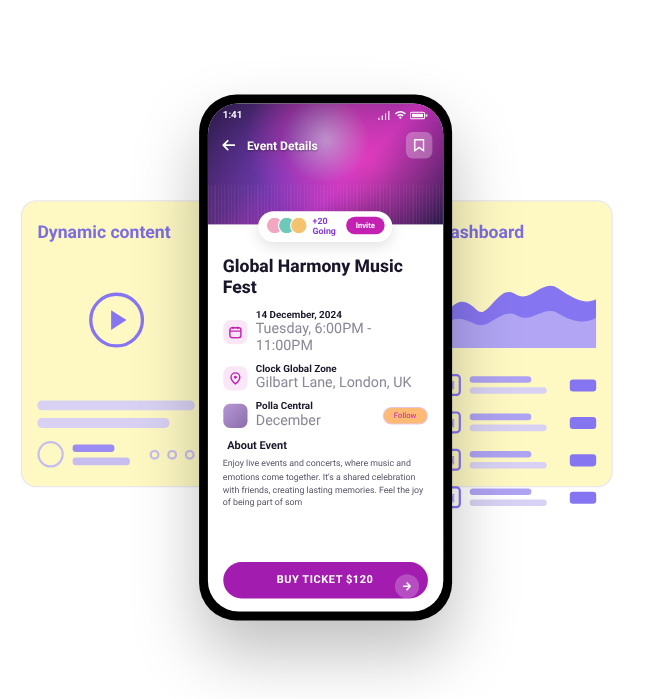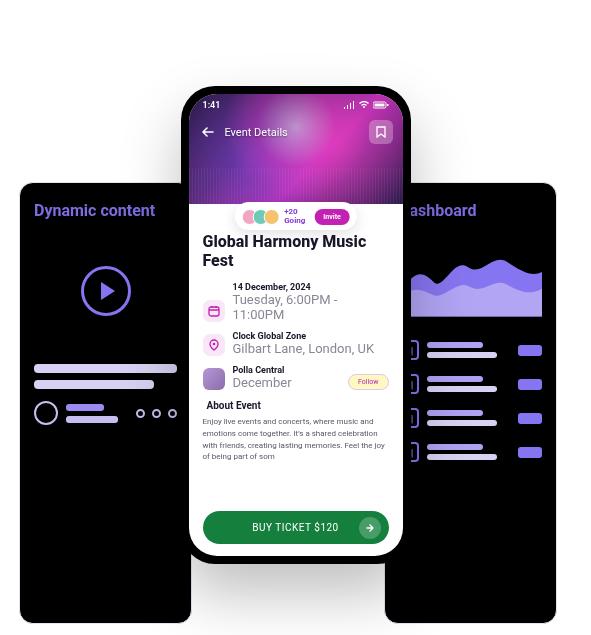--- a/index.html
+++ b/index.html
@@ -1,18 +1,18 @@
 <!DOCTYPE html>
 <html><head>
 <meta charset="utf-8">
 <style>
 *{box-sizing:border-box;margin:0;padding:0;font-family:-apple-system,BlinkMacSystemFont,"Segoe UI",Roboto,Helvetica,Arial,sans-serif}
 body{width:591px;height:635px;background:#fff;position:relative;overflow:hidden}
 
-.card{position:absolute;background:#000000;border:1px solid #e8e3f3;border-radius:14px;padding:18px 14px;top:182px;width:173px;height:442px}
+.card{position:absolute;background:#fef9c3;border:1px solid #e8e3f3;border-radius:14px;padding:18px 14px;top:182px;width:173px;height:261px}
 .card.left{left:19px}
 .card.right{right:34px}
 .card-title{color:#7c6de0;font-weight:700;font-size:16px;margin-bottom:12px}
 
 .play-circle{width:50px;height:50px;border:3px solid #8675f0;border-radius:50%;display:flex;align-items:center;justify-content:center;margin:46px auto 48px}
 .play-tri{width:0;height:0;border-left:14px solid #8675f0;border-top:9px solid transparent;border-bottom:9px solid transparent;margin-left:4px}
 .ph-line{height:9px;border-radius:4px;background:#d8d1f3;margin-bottom:7px}
 .ph-line.l1{width:100%}
 .ph-line.l2{width:84%}
 .dots-row{display:flex;align-items:center;gap:8px;margin-top:12px}
@@ -37,44 +37,44 @@
 .hero::before{content:"";position:absolute;inset:0;background:
   radial-gradient(circle at 50% 30%,rgba(255,255,255,.45) 0%,rgba(255,60,200,.3) 30%,transparent 55%),
   radial-gradient(circle at 30% 60%,rgba(120,80,255,.4) 0%,transparent 50%),
   radial-gradient(circle at 70% 50%,rgba(255,80,200,.35) 0%,transparent 50%)}
 .hero::after{content:"";position:absolute;bottom:0;left:0;right:0;height:36px;background:linear-gradient(to top,rgba(20,10,30,.85),transparent);
   background-image:repeating-linear-gradient(90deg,rgba(255,255,255,.05) 0 1px,transparent 1px 3px)}
 .sbar{position:absolute;top:6px;left:0;right:0;display:flex;justify-content:space-between;padding:0 14px;font-size:9px;color:#fff;font-weight:600;z-index:2}
 .sbar-icons{display:flex;gap:3px;align-items:center}
 .header{position:absolute;top:26px;left:0;right:0;display:flex;align-items:center;padding:0 10px;color:#fff;z-index:2;gap:8px}
 .back{width:18px;display:flex;align-items:center;justify-content:center}
-.header-t{font-size:11px;font-weight:400;text-shadow:0 1px 2px rgba(0,0,0,.4)}
+.header-t{font-size:11px;font-weight:700;text-shadow:0 1px 2px rgba(0,0,0,.4)}
 .bm{margin-left:auto;width:24px;height:24px;background:rgba(255,255,255,.28);border-radius:6px;display:flex;align-items:center;justify-content:center;backdrop-filter:blur(4px)}
 
-.going{position:absolute;left:50%;top:108px;transform:translateX(-50%);background:#fff;border-radius:14px;padding:5px 7px;display:flex;align-items:flex-end;gap:5px;box-shadow:0 4px 14px rgba(0,0,0,.12);z-index:3}
+.going{position:absolute;left:50%;top:98px;transform:translateX(-50%);background:#fff;border-radius:14px;padding:5px 7px;display:flex;align-items:flex-start;gap:5px;box-shadow:0 4px 14px rgba(0,0,0,.12);z-index:3}
 .avs{display:flex}
 .av{width:16px;height:16px;border-radius:50%;border:1.5px solid #fff;margin-left:-5px}
 .av:first-child{margin-left:0}
 .going-t{font-size:8px;color:#8238d6;font-weight:700}
 .invite{background:#c221b1;color:#fff;border:none;font-size:7px;font-weight:700;padding:4px 9px;border-radius:9px;margin-left:4px}
 
 .body{padding:28px 14px 60px;height:calc(100% - 110px);overflow:hidden}
 .etitle{font-size:16px;font-weight:800;color:#1a1528;line-height:1.2;margin-bottom:12px}
-.row{display:flex;align-items:flex-end;gap:8px;margin-bottom:9px}
+.row{display:flex;align-items:center;gap:8px;margin-bottom:9px}
 .ic{width:22px;height:22px;border-radius:7px;display:flex;align-items:center;justify-content:center;flex-shrink:0}
 .ic-cal{background:#f9e6f6;color:#c221b1}
 .ic-loc{background:#f9e6f6;color:#c221b1}
 .row-t .p{font-size:9px;font-weight:700;color:#1a1528}
 .row-t .s{font-size:13px;color:#8b8696}
 .org-av{width:22px;height:22px;border-radius:6px;background:linear-gradient(135deg,#b896d6,#8a6daa);flex-shrink:0}
-.follow{margin-left:auto;font-size:7px;color:#c221b1;border:1px solid #e8c5e4;background:#fef9c3;border-radius:9px;padding:3px 9px}
+.follow{margin-left:auto;font-size:7px;color:#c221b1;border:1px solid #e8c5e4;background:#fdba74;border-radius:9px;padding:3px 9px}
 .sec-t{font-size:10px;font-weight:700;color:#1a1528;margin:10px 4px 5px}
 .desc{font-size:8px;line-height:1.45;color:#5a5668}
 .desc-fade{position:absolute;bottom:46px;left:0;right:0;height:40px;background:linear-gradient(to top,#fff 30%,rgba(255,255,255,0))}
-.buy{position:absolute;bottom:12px;left:14px;right:14px;background:#15803d;color:#fff;border:none;border-radius:22px;padding:11px;font-size:10px;font-weight:400;letter-spacing:.5px;display:flex;align-items:center;justify-content:center;gap:8px}
+.buy{position:absolute;bottom:12px;left:14px;right:14px;background:#a21caf;color:#fff;border:none;border-radius:22px;padding:11px;font-size:10px;font-weight:700;letter-spacing:.5px;display:flex;align-items:flex-start;justify-content:center;gap:8px}
 .buy-arr{position:absolute;right:8px;width:22px;height:22px;border-radius:50%;background:rgba(255,255,255,.22);display:flex;align-items:center;justify-content:center}
 </style>
 </head>
 <body>
 
 <div class="card left">
   <div class="card-title">Dynamic content</div>
   <div class="play-circle">
       <div class="play-tri"></div>
     </div>

